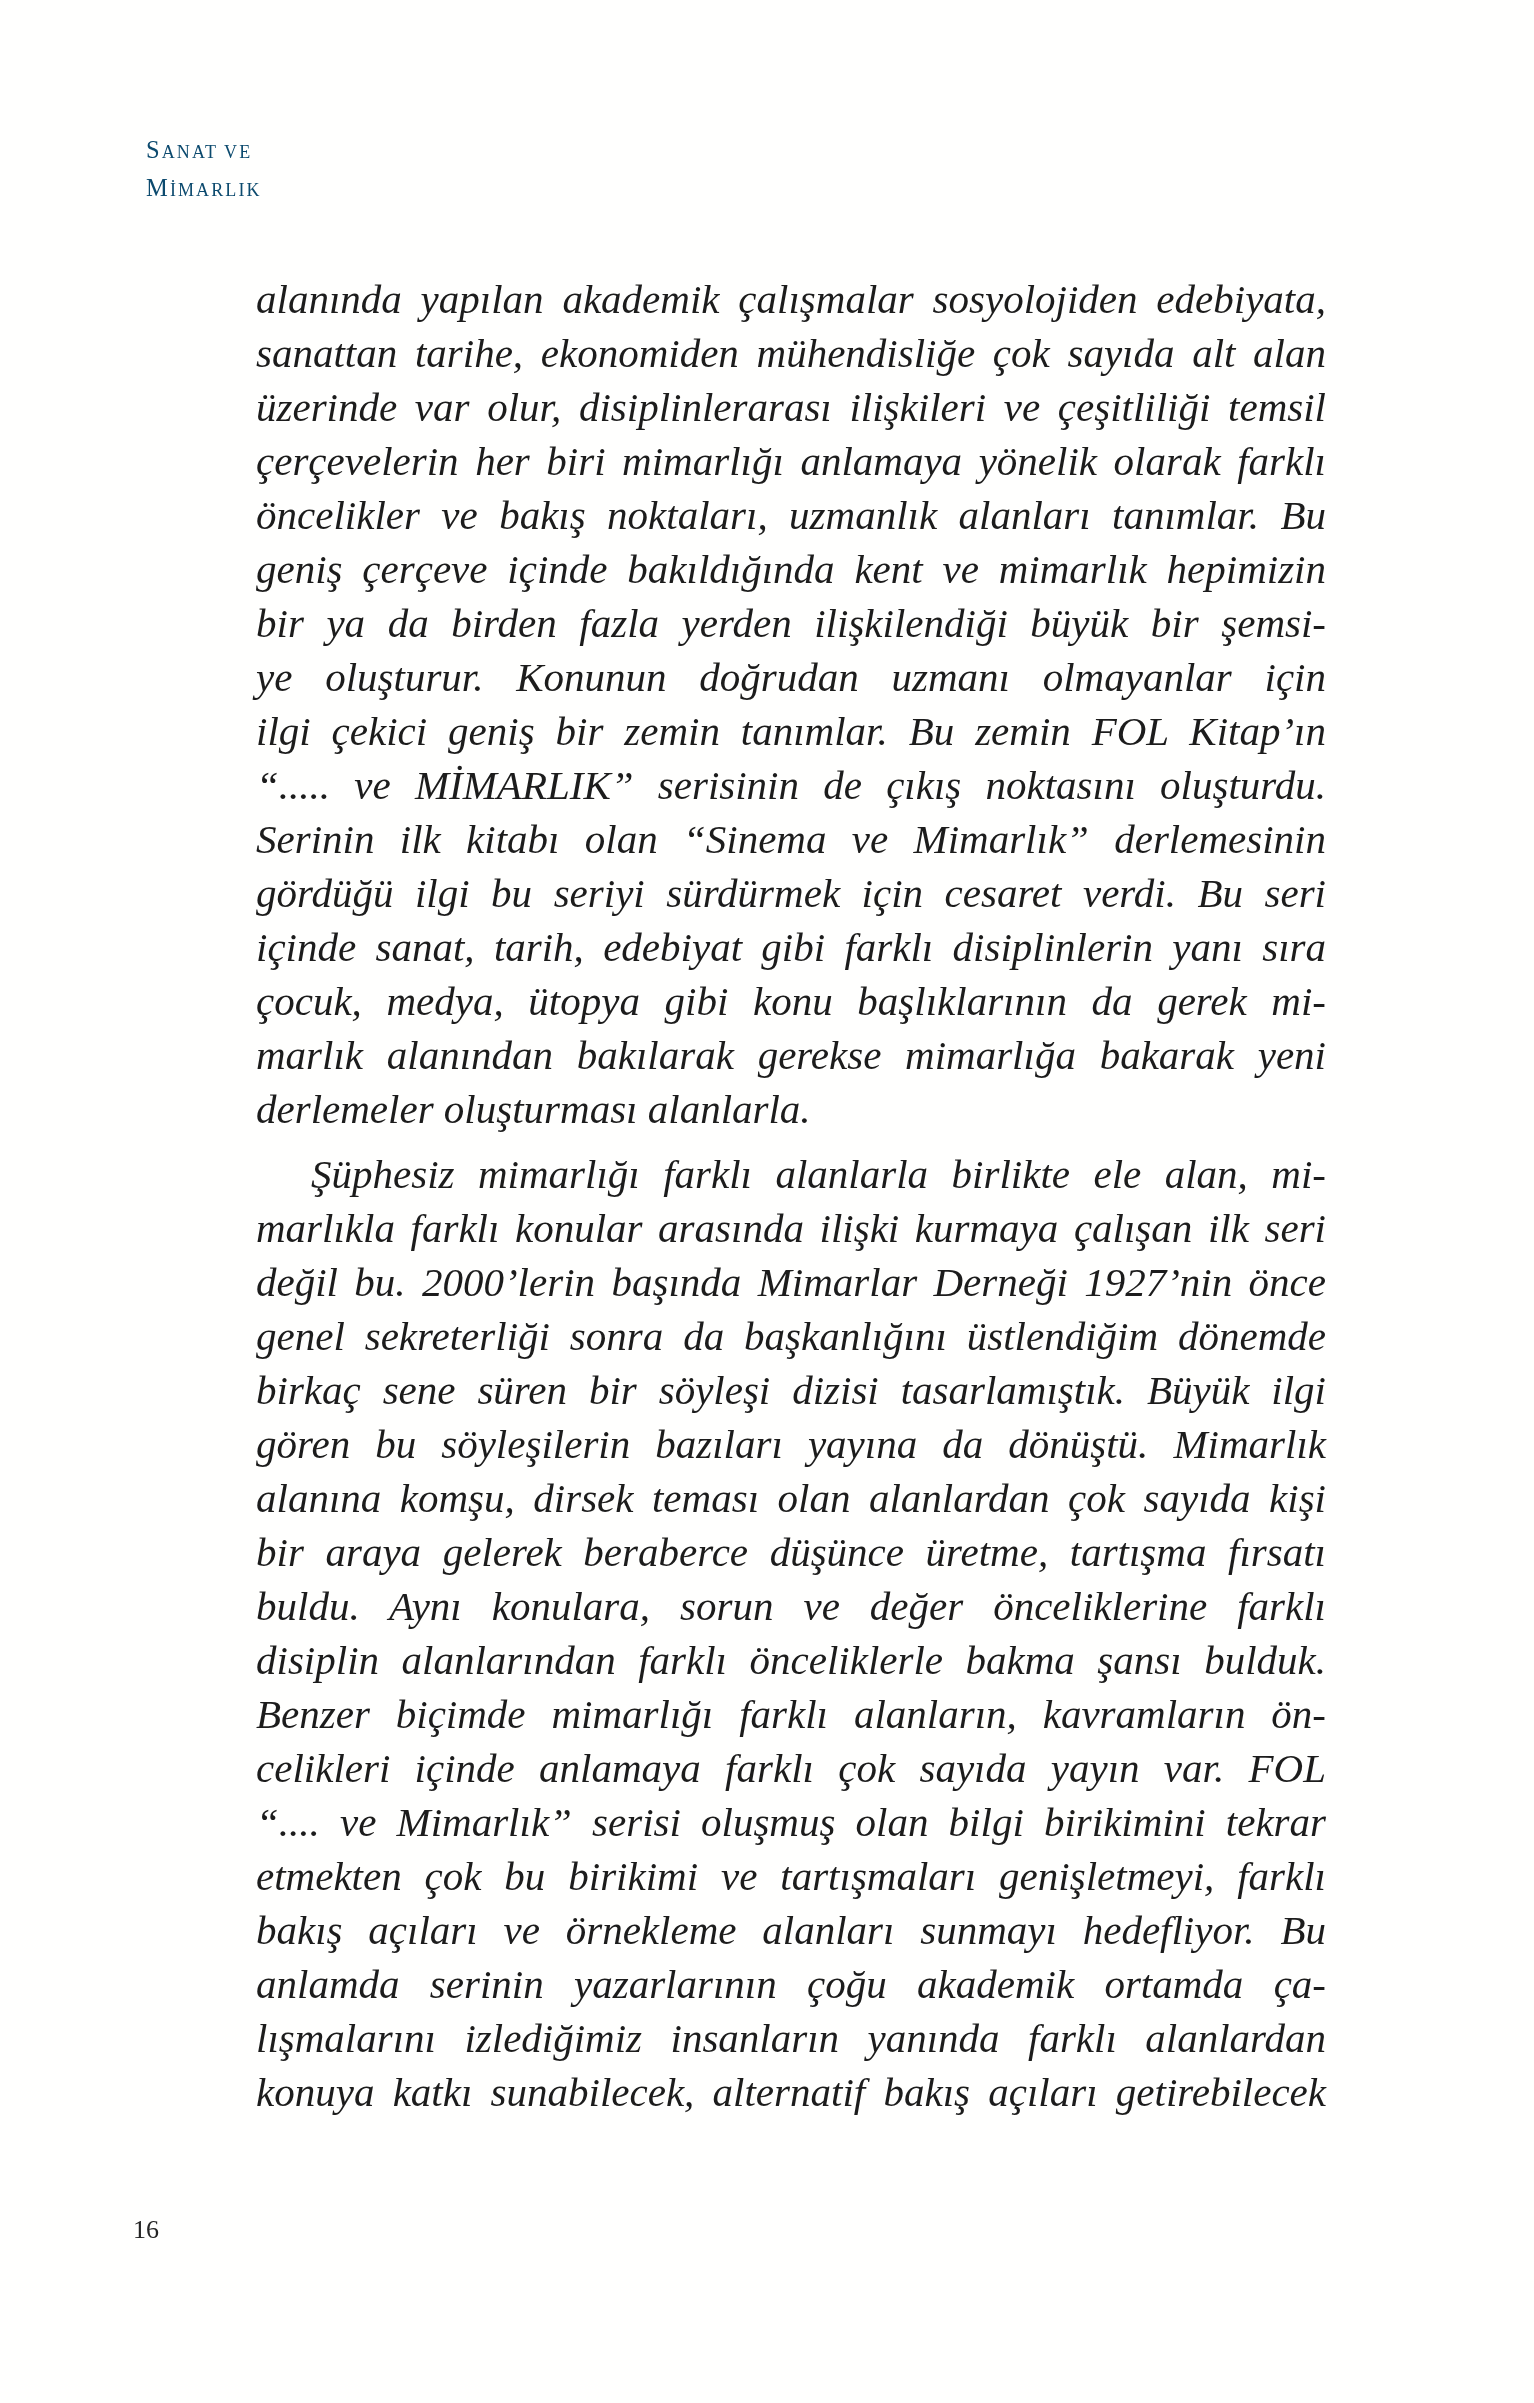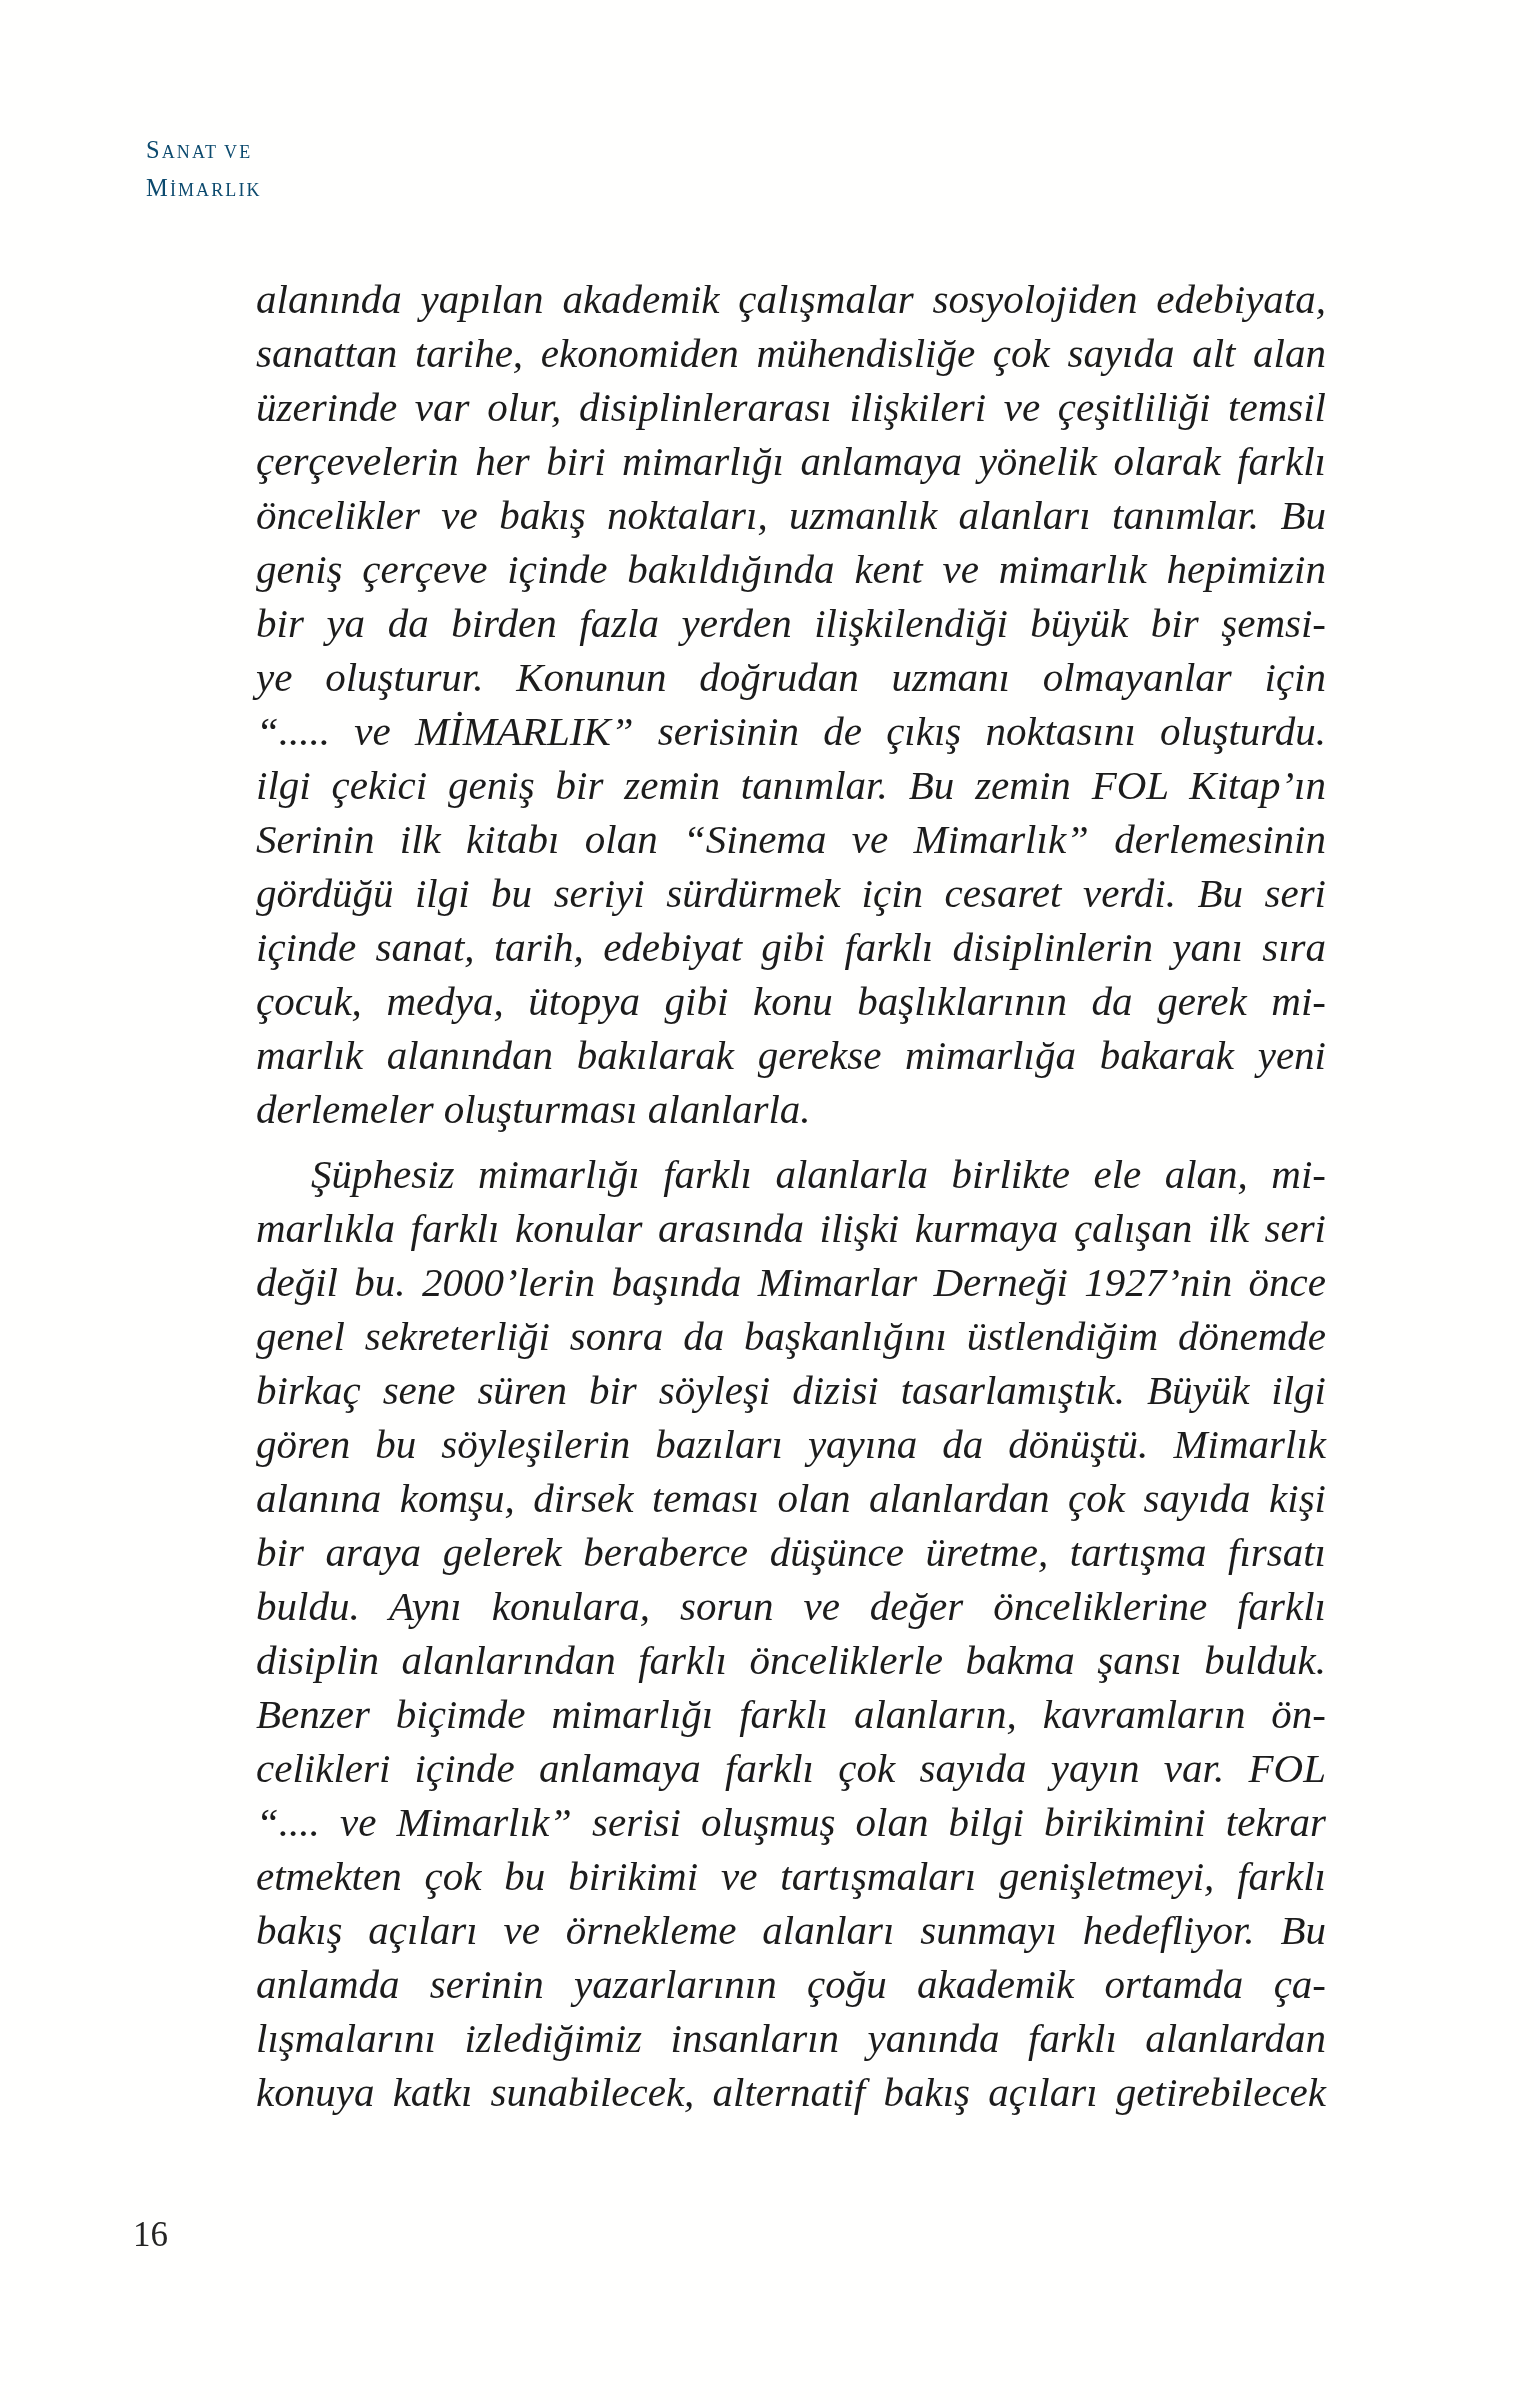--- a/index.html
+++ b/index.html
@@ -52,21 +52,21 @@
     text-align-last: left;
   }
   .bodyline.indent {
     text-indent: 55px;
     margin-top: 11px;
   }
   .page-number {
     position: absolute;
     left: 133px;
     top: 2215px;
-    font-size: 35px;
+    font-size: 26px;
     font-variant-numeric: oldstyle-nums;
     color: #242424;
     text-align: center;
   }
 </style>
 </head>
 <body>
 
 <div class="page">
 
@@ -77,22 +77,22 @@
 
   <div class="body-text" id="body-lines">
       <div class="bodyline">alanında yapılan akademik çalışmalar sosyolojiden edebiyata,</div>
       <div class="bodyline">sanattan tarihe, ekonomiden mühendisliğe çok sayıda alt alan</div>
       <div class="bodyline">üzerinde var olur, disiplinlerarası ilişkileri ve çeşitliliği temsil</div>
       <div class="bodyline">çerçevelerin her biri mimarlığı anlamaya yönelik olarak farklı</div>
       <div class="bodyline">öncelikler ve bakış noktaları, uzmanlık alanları tanımlar. Bu</div>
       <div class="bodyline">geniş çerçeve içinde bakıldığında kent ve mimarlık hepimizin</div>
       <div class="bodyline">bir ya da birden fazla yerden ilişkilendiği büyük bir şemsi-</div>
       <div class="bodyline">ye oluşturur. Konunun doğrudan uzmanı olmayanlar için</div>
+      <div class="bodyline">ilgi çekici geniş bir zemin tanımlar. Bu zemin FOL Kitap’ın</div>
       <div class="bodyline">“..... ve MİMARLIK” serisinin de çıkış noktasını oluşturdu.</div>
-      <div class="bodyline">ilgi çekici geniş bir zemin tanımlar. Bu zemin FOL Kitap’ın</div>
       <div class="bodyline">Serinin ilk kitabı olan “Sinema ve Mimarlık” derlemesinin</div>
       <div class="bodyline">gördüğü ilgi bu seriyi sürdürmek için cesaret verdi. Bu seri</div>
       <div class="bodyline">içinde sanat, tarih, edebiyat gibi farklı disiplinlerin yanı sıra</div>
       <div class="bodyline">çocuk, medya, ütopya gibi konu başlıklarının da gerek mi-</div>
       <div class="bodyline">marlık alanından bakılarak gerekse mimarlığa bakarak yeni</div>
       <div class="bodyline flush">derlemeler oluşturması alanlarla.</div>
       <div class="bodyline indent">Şüphesiz mimarlığı farklı alanlarla birlikte ele alan, mi-</div>
       <div class="bodyline">marlıkla farklı konular arasında ilişki kurmaya çalışan ilk seri</div>
       <div class="bodyline">değil bu. 2000’lerin başında Mimarlar Derneği 1927’nin önce</div>
       <div class="bodyline">genel sekreterliği sonra da başkanlığını üstlendiğim dönemde</div>

